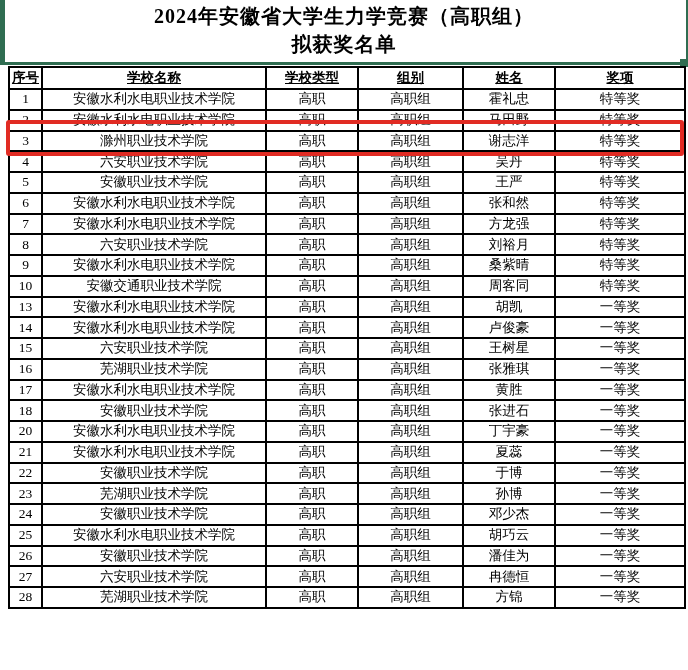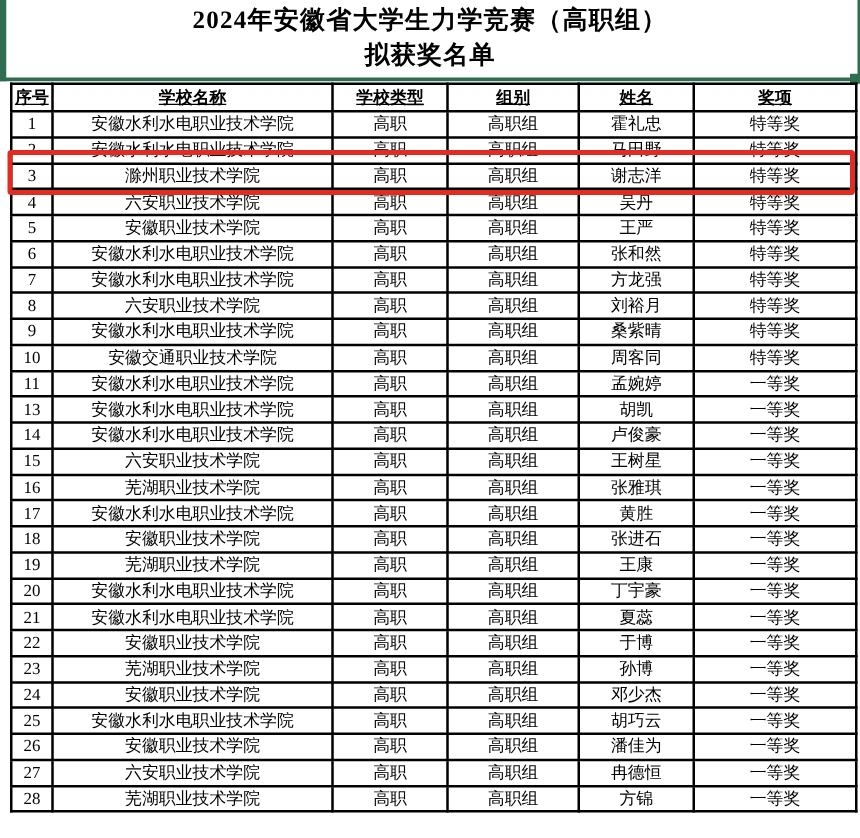--- a/index.html
+++ b/index.html
@@ -160,28 +160,20 @@
         </tr>
         <tr>
           <td>10</td>
           <td>安徽交通职业技术学院</td>
           <td>高职</td>
           <td>高职组</td>
           <td>周客同</td>
           <td>特等奖</td>
         </tr>
         <tr>
-          <td>11</td>
-          <td>安徽水利水电职业技术学院</td>
-          <td>高职</td>
-          <td>高职组</td>
-          <td>孟婉婷</td>
-          <td>一等奖</td>
-        </tr>
-        <tr>
           <td>13</td>
           <td>安徽水利水电职业技术学院</td>
           <td>高职</td>
           <td>高职组</td>
           <td>胡凯</td>
           <td>一等奖</td>
         </tr>
         <tr>
           <td>14</td>
           <td>安徽水利水电职业技术学院</td>
@@ -216,28 +208,20 @@
         </tr>
         <tr>
           <td>18</td>
           <td>安徽职业技术学院</td>
           <td>高职</td>
           <td>高职组</td>
           <td>张进石</td>
           <td>一等奖</td>
         </tr>
         <tr>
-          <td>19</td>
-          <td>芜湖职业技术学院</td>
-          <td>高职</td>
-          <td>高职组</td>
-          <td>王康</td>
-          <td>一等奖</td>
-        </tr>
-        <tr>
           <td>20</td>
           <td>安徽水利水电职业技术学院</td>
           <td>高职</td>
           <td>高职组</td>
           <td>丁宇豪</td>
           <td>一等奖</td>
         </tr>
         <tr>
           <td>21</td>
           <td>安徽水利水电职业技术学院</td>

